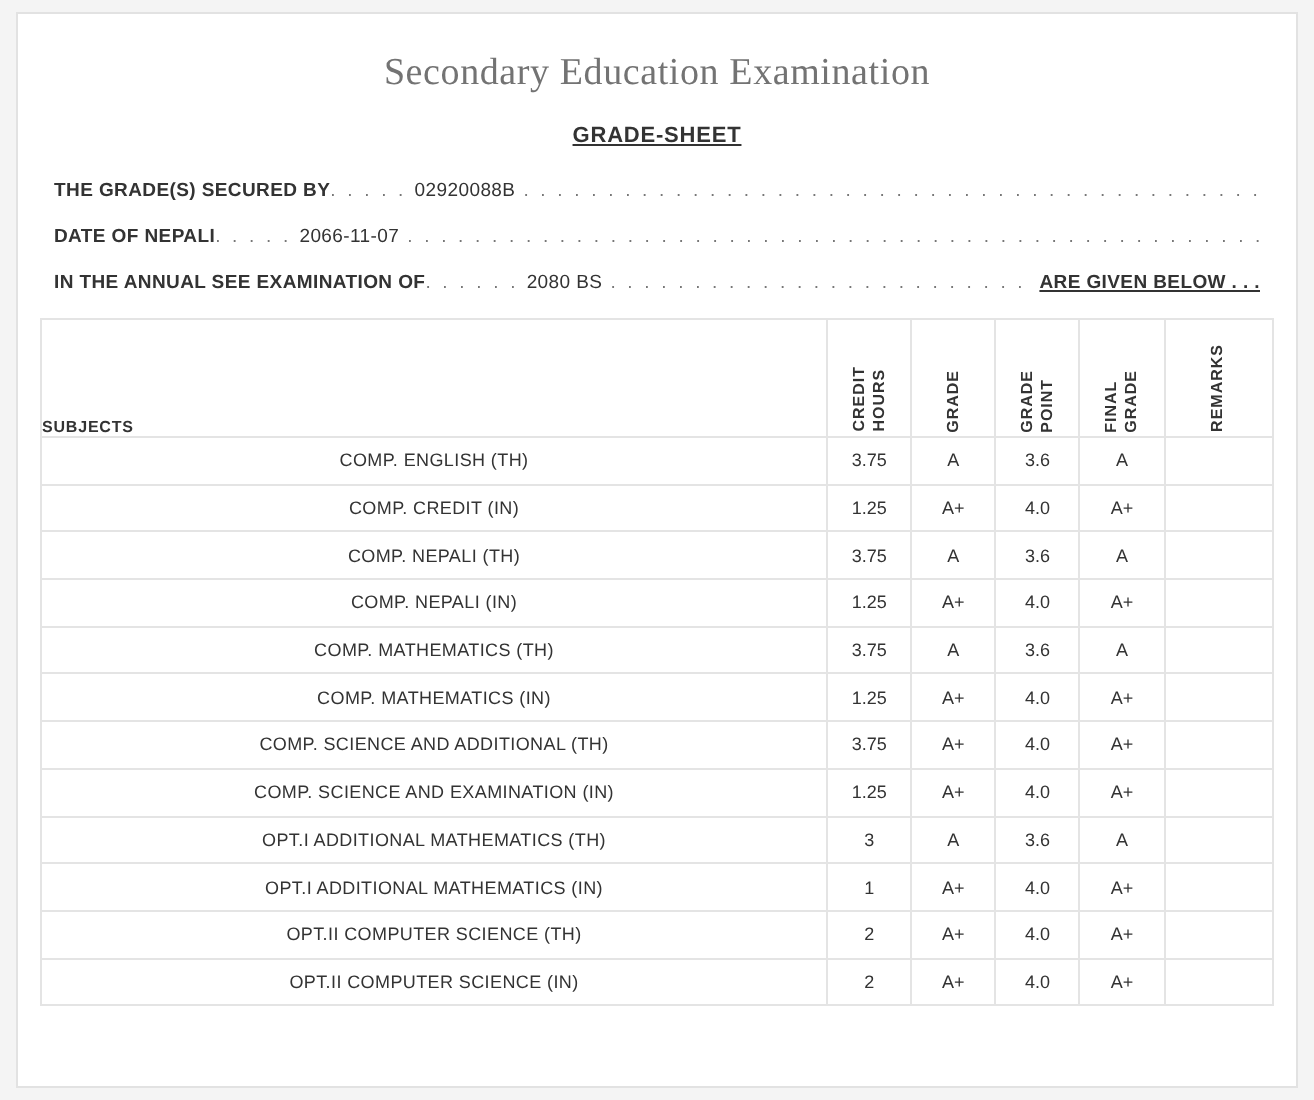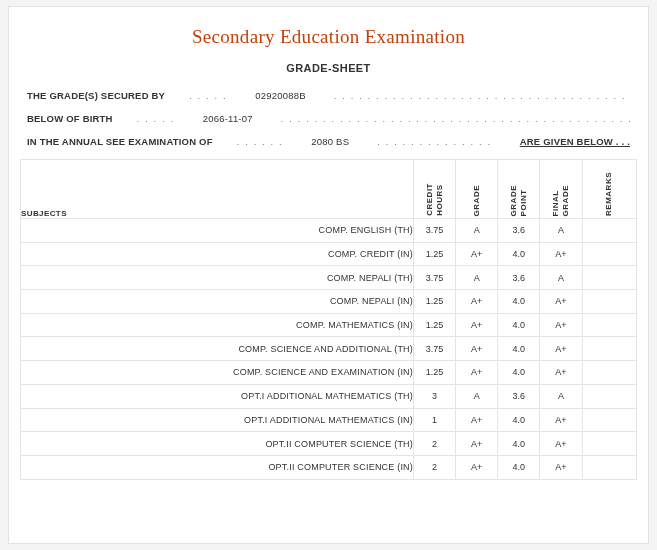--- a/index.html
+++ b/index.html
@@ -22,49 +22,49 @@
     top: 6px;
     width: 641px;
     height: 538px;
     background: #ffffff;
     border: 1px solid #e2e2e2;
     box-sizing: border-box;
     padding: 0;
   }
   .title {
     text-align: center;
-    color: #c2410c;
+    color: #737373;
     font-size: 19px;
     letter-spacing: 0.3px;
     padding-top: 19px;
     font-weight: normal;
     font-family: "Liberation Serif", serif;
   }
   .subtitle {
     text-align: center;
     color: #333;
     font-size: 11px;
     font-weight: bold;
     letter-spacing: 0.4px;
     margin-top: 14px;
+    text-decoration: underline;
   }
   .meta {
     margin: 16px 18px 0 18px;
     font-size: 9.5px;
     color: #333;
     letter-spacing: 0.2px;
   }
   .meta-row {
     display: flex;
     align-items: baseline;
     white-space: nowrap;
     overflow: hidden;
     margin-bottom: 11px;
     line-height: 12px;
-    gap: 24px;
   }
   .meta-label { font-weight: bold; }
   .dots {
     flex: 0 0 auto;
     letter-spacing: 1.6px;
     color: #777;
     overflow: hidden;
   }
   .dots.fill {
     flex: 1 1 auto;
@@ -115,21 +115,21 @@
     text-align: left;
     white-space: pre;
     font-size: 8px;
     letter-spacing: 0.5px;
   }
   tbody td {
     height: 22.7px;
     font-size: 9px;
   }
   td.subject {
-    text-align: right;
+    text-align: center;
     padding-left: 8px;
     letter-spacing: 0.2px;
   }
   td.num { text-align: center; }
 </style>
 </head>
 <body>
 
 <div class="page">
   <div class="sheet">
@@ -138,21 +138,21 @@
     <div class="subtitle">GRADE-SHEET</div>
 
     <div class="meta">
       <div class="meta-row">
         <span class="meta-label">THE GRADE(S) SECURED BY</span>
         <span class="dots">. . . . .</span>
         <span class="meta-value">02920088B</span>
         <span class="dots fill">. . . . . . . . . . . . . . . . . . . . . . . . . . . . . . . . . . . . . . . . . . . . . . . . . . . . . . . . . . . . . . . . . . . . . . . . . . . . . . . . . . .</span>
       </div>
       <div class="meta-row">
-        <span class="meta-label">BELOW OF BIRTH</span>
+        <span class="meta-label">DATE OF NEPALI</span>
         <span class="dots">. . . . .</span>
         <span class="meta-value">2066-11-07</span>
         <span class="dots fill">. . . . . . . . . . . . . . . . . . . . . . . . . . . . . . . . . . . . . . . . . . . . . . . . . . . . . . . . . . . . . . . . . . . . . . . . . . . . . . . . . . . . . . . . . . . .</span>
       </div>
       <div class="meta-row">
         <span class="meta-label">IN THE ANNUAL SEE EXAMINATION OF</span>
         <span class="dots">. . . . . .</span>
         <span class="meta-value">2080 BS</span>
         <span class="dots fill">. . . . . . . . . . . . . . . . . . . . . . . . . . . . . . . . . . . . . . . . . . . . . . . .</span>
         <span class="meta-tail">ARE GIVEN BELOW . . .</span>
@@ -200,20 +200,28 @@
         </tr>
         <tr>
           <td class="subject">COMP. NEPALI (IN)</td>
           <td class="num">1.25</td>
           <td class="num">A+</td>
           <td class="num">4.0</td>
           <td class="num">A+</td>
           <td class="num"></td>
         </tr>
         <tr>
+          <td class="subject">COMP. MATHEMATICS (TH)</td>
+          <td class="num">3.75</td>
+          <td class="num">A</td>
+          <td class="num">3.6</td>
+          <td class="num">A</td>
+          <td class="num"></td>
+        </tr>
+        <tr>
           <td class="subject">COMP. MATHEMATICS (IN)</td>
           <td class="num">1.25</td>
           <td class="num">A+</td>
           <td class="num">4.0</td>
           <td class="num">A+</td>
           <td class="num"></td>
         </tr>
         <tr>
           <td class="subject">COMP. SCIENCE AND ADDITIONAL (TH)</td>
           <td class="num">3.75</td>

